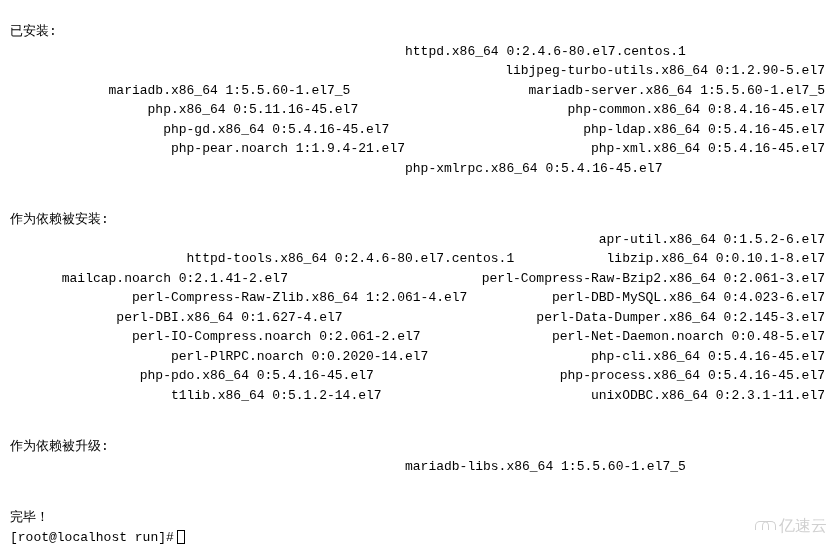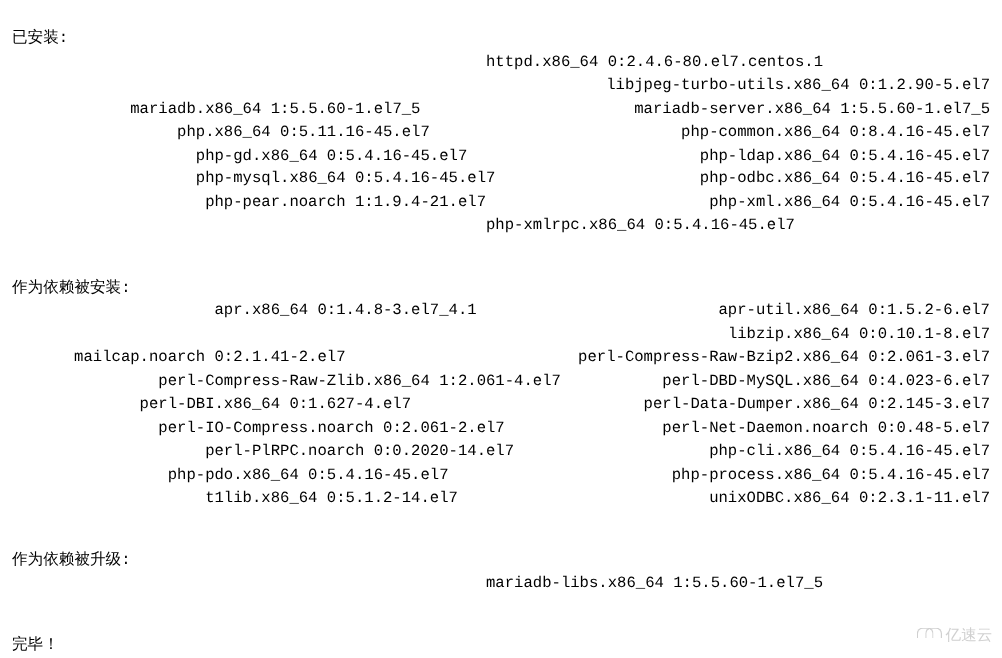--- a/index.html
+++ b/index.html
@@ -45,21 +45,21 @@
       display: inline-block;
       width: 8px;
       height: 14px;
       border: 1px solid #000;
       margin-left: 3px;
     }
     .watermark {
       position: absolute;
       right: 8px;
       bottom: 10px;
-      font-size: 13px;
+      font-size: 16px;
       color: #d0d0d0;
       font-family: sans-serif;
       display: flex;
       align-items: center;
       gap: 4px;
     }
     .watermark-icon {
       width: 20px;
       height: 14px;
       position: relative;
@@ -105,40 +105,36 @@
       </div>
       <div class="package-row">
         <div class="col-left">php.x86_64 0:5.11.16-45.el7</div>
         <div class="col-right">php-common.x86_64 0:8.4.16-45.el7</div>
       </div>
       <div class="package-row">
         <div class="col-left">php-gd.x86_64 0:5.4.16-45.el7</div>
         <div class="col-right">php-ldap.x86_64 0:5.4.16-45.el7</div>
       </div>
       <div class="package-row">
-        <div class="col-left">php-mysql.x86_64 0:5.4.16-45.el7</div>
-        <div class="col-right">php-odbc.x86_64 0:5.4.16-45.el7</div>
-      </div>
-      <div class="package-row">
         <div class="col-left">php-pear.noarch 1:1.9.4-21.el7</div>
         <div class="col-right">php-xml.x86_64 0:5.4.16-45.el7</div>
       </div>
       <div class="package-row">
         <div class="col-left">php-xmlrpc.x86_64 0:5.4.16-45.el7</div>
         <div class="col-right"></div>
       </div>
     </div>
 
   <div class="section-header with-gap">作为依赖被安装:</div>
   <div id="deps-installed-rows">
       <div class="package-row">
-        <div class="col-left">apr.x86_64 0:1.4.8-3.el7_4.1</div>
         <div class="col-right">apr-util.x86_64 0:1.5.2-6.el7</div>
       </div>
       <div class="package-row">
+        <div class="col-left">httpd-tools.x86_64 0:2.4.6-80.el7.centos.1</div>
         <div class="col-right">libzip.x86_64 0:0.10.1-8.el7</div>
       </div>
       <div class="package-row">
         <div class="col-left">mailcap.noarch 0:2.1.41-2.el7</div>
         <div class="col-right">perl-Compress-Raw-Bzip2.x86_64 0:2.061-3.el7</div>
       </div>
       <div class="package-row">
         <div class="col-left">perl-Compress-Raw-Zlib.x86_64 1:2.061-4.el7</div>
         <div class="col-right">perl-DBD-MySQL.x86_64 0:4.023-6.el7</div>
       </div>

